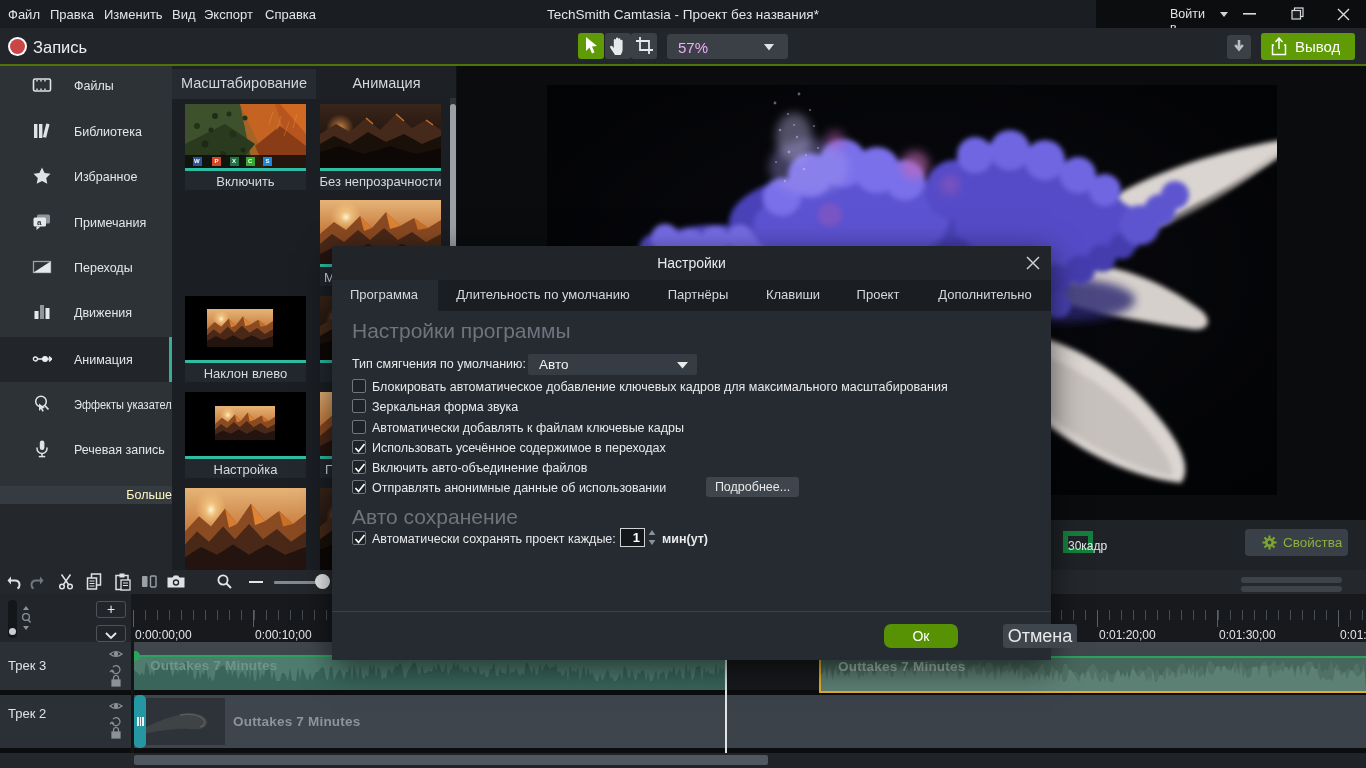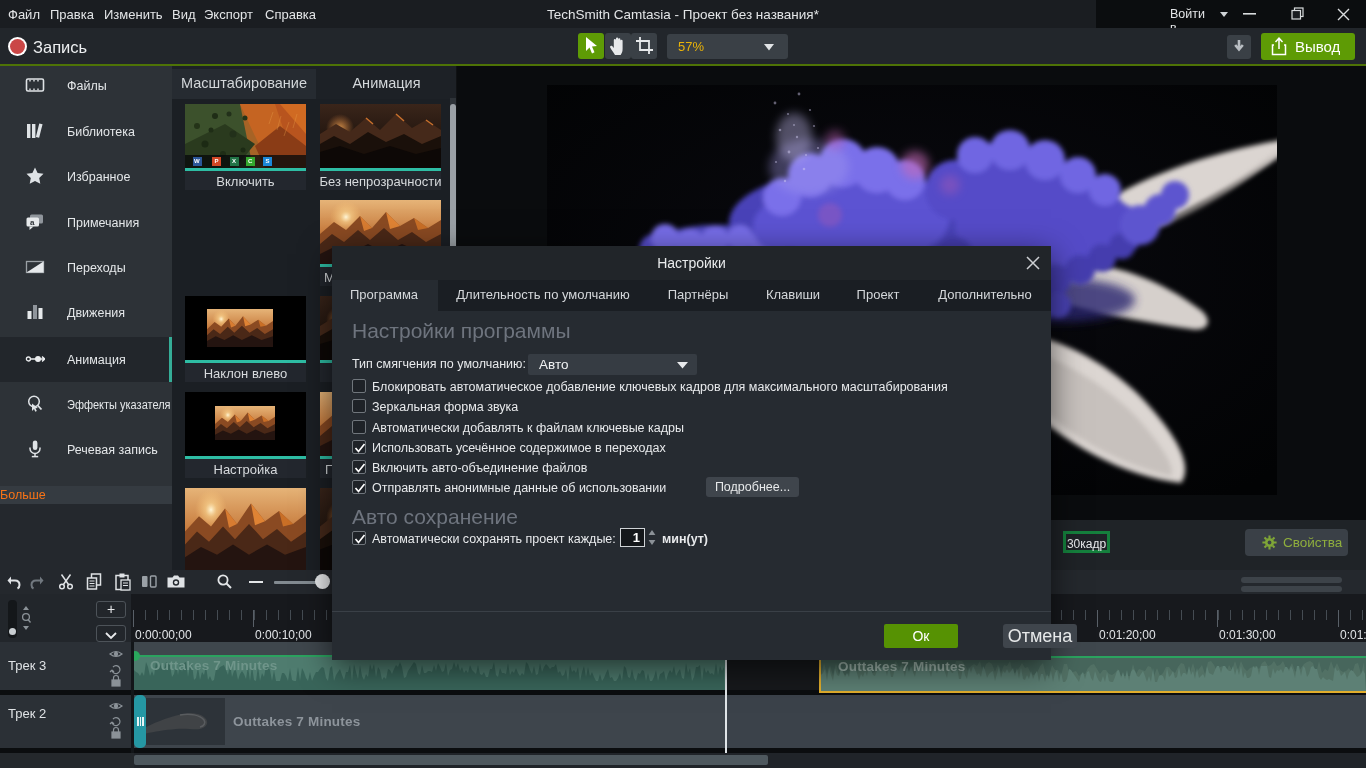--- a/index.html
+++ b/index.html
@@ -7,41 +7,41 @@
 #app{position:relative;width:1366px;height:768px;background:#0b0d0f;color:#e6e8ea;}
 
 #menubar{left:0;top:0;width:1096px;height:28px;background:#1a1d21;}
 #menubar .mi{position:absolute;top:7px;font-size:13px;color:#e3e5e7;}
 #title{position:absolute;top:7px;left:0;width:1366px;text-align:center;font-size:13.5px;color:#e3e5e7;}
 #toolbar2{left:0;top:28px;width:1366px;height:36px;background:#22262b;}
 #greenline{left:0;top:64px;width:1366px;height:2px;background:#4e7306;}
 .toolbtn{position:absolute;width:26px;height:26px;background:#3a4046;border-radius:3px;}
 
 #sidebar{left:0;top:66px;width:172px;height:438px;background:#2d3237;}
-.sbitem{position:absolute;left:0;width:172px;height:45px;}
+.sbitem{position:absolute;left:7px;width:172px;height:45px;}
 .sbitem .ic{position:absolute;left:25px;top:12px;width:20px;height:20px;}
 .sbitem .tx{position:absolute;left:67px;top:16px;font-size:12.5px;color:#e4e7e9;white-space:nowrap;transform-origin:left center;}
-#sb-more{position:absolute;left:0;top:420px;width:172px;height:18px;background:#353b41;text-align:left;font-size:12.5px;color:#f97316;line-height:18px;}
+#sb-more{position:absolute;left:0;top:420px;width:172px;height:18px;background:#353b41;text-align:right;font-size:12.5px;color:#fef9c3;line-height:18px;}
 #sb-below{left:0;top:504px;width:172px;height:66px;background:#24282d;}
 
 #panel{left:172px;top:66px;width:285px;height:504px;background:#1b1f24;}
 #panel .tabs{position:absolute;left:0;top:0;width:285px;height:33px;background:#1d2126;}
 #panel .tab-a{position:absolute;left:0;top:3px;width:144px;height:30px;background:#262b31;color:#d3d7da;font-size:14.5px;text-align:center;line-height:28px;}
 #panel .tab-i{position:absolute;left:144px;top:3px;width:141px;height:30px;color:#d3d7da;font-size:14.5px;text-align:center;line-height:28px;}
 .card{position:absolute;width:121px;background:#23272e;}
 .card .cim{position:absolute;left:0;top:0;width:121px;height:64px;overflow:hidden;background:#000;}
 .card .tl{position:absolute;left:0;top:64px;width:121px;height:3px;background:#2ebda4;}
 .card .cap{position:absolute;left:-20px;top:70px;width:161px;height:16px;text-align:center;font-size:13px;color:#d7dadd;white-space:nowrap;}
 #pscroll{left:450px;top:104px;width:6px;height:206px;background:#9aa0a5;border-radius:3px;}
 #pscrolltrack{left:450px;top:98px;width:6px;height:472px;background:#2e3338;}
 #pborder{left:456px;top:66px;width:1px;height:504px;background:#101214;}
 
 #canvas{left:457px;top:66px;width:909px;height:454px;background:#0a0c0e;}
 #ctrlstrip{left:457px;top:520px;width:909px;height:50px;background:#1f2327;}
-#fps{position:absolute;left:1063px;top:531px;width:47px;height:22px;border:3px solid #15803d;font-size:12px;color:#e8eaec;text-align:center;line-height:20px;background:#1f2327;}
+#fps{position:absolute;left:1063px;top:531px;width:30px;height:22px;border:5px solid #15803d;font-size:12px;color:#e8eaec;text-align:center;line-height:20px;background:#1f2327;}
 #props{position:absolute;left:1245px;top:529px;width:103px;height:27px;background:#3a4047;border-radius:4px;color:#8fae3d;font-size:13.5px;}
 
 #tltoolbar{left:0;top:570px;width:1366px;height:24px;background:#24282d;}
 #rulerband{left:0;top:594px;width:1366px;height:48px;background:#17191d;}
 #rulerleft{left:0;top:594px;width:131px;height:48px;background:#22262b;}
 .pillbtn{position:absolute;left:96px;width:30px;height:17px;border:1px solid #4d5359;border-radius:3px;color:#e8eaec;text-align:center;}
 .tick-minor{position:absolute;top:610px;height:10px;background-image:repeating-linear-gradient(to right,#454c53 0 1px,transparent 1px 12.05px);}
 .tick-major{position:absolute;top:610px;height:17px;background-image:repeating-linear-gradient(to right,#596068 0 1px,transparent 1px 120.5px);}
 .rlabel{position:absolute;top:628px;font-size:12px;color:#e2e5e8;white-space:nowrap;}
 #tracks{left:0;top:642px;width:1366px;height:126px;}
@@ -158,21 +158,21 @@
  <div class="toolbtn" style="left:605px;top:5px"></div>
  <svg class="abs" style="left:608px;top:7px" width="20" height="22" viewBox="0 0 20 22">
         <path d="M7,20 C5.5,17.5 3.2,14.5 2.2,12.5 C1.5,11.1 3.2,10 4.2,11.1 L5.8,13 L5.8,5 A1.1,1.1 0 0 1 8,5 L8,3.6 A1.1,1.1 0 0 1 10.2,3.6 L10.2,4.4 A1.1,1.1 0 0 1 12.4,4.4 L12.4,5.8 A1.1,1.1 0 0 1 14.6,5.8 L14.6,14 C14.6,16.8 13.6,18.3 12.6,20 Z" fill="#e7e9eb"></path>
       </svg>
  <div class="toolbtn" style="left:631px;top:5px"></div>
  <svg class="abs" style="left:636px;top:9px" width="17" height="17">
         <path d="M4,0 L4,13 L17,13" stroke="#e7e9eb" stroke-width="1.8" fill="none"></path>
         <path d="M0,4 L13,4 L13,17" stroke="#e7e9eb" stroke-width="1.8" fill="none"></path>
       </svg>
  <div class="abs" style="left:667px;top:6px;width:121px;height:25px;background:#3a4046;border-radius:3px"></div>
- <span class="abs" style="left:678px;top:11px;font-size:13px;color:#eab308">57%</span>
+ <span class="abs" style="left:678px;top:11px;font-size:15px;color:#f0abfc">57%</span>
  <svg class="abs" style="left:763px;top:15px" width="12" height="9">
         <path d="M1,1 L11,1 L6,7.5 Z" fill="#e1e4e6"></path>
       </svg>
  <div class="toolbtn" style="left:1227px;top:7px;width:24px;height:24px"></div>
  <svg class="abs" style="left:1232px;top:12px" width="14" height="14">
         <path d="M7,0 L7,8 M3.2,5 L7,9.5 L10.8,5" stroke="#b9bec3" stroke-width="2.6" fill="none"></path>
       </svg>
  <div class="abs" style="left:1261px;top:5px;width:94px;height:27px;background:#5e9b05;border-radius:3px"></div>
  <svg class="abs" style="left:1271px;top:9px" width="18" height="19">
         <path d="M3,8 L1.5,8 L1.5,17.5 L14.5,17.5 L14.5,8 L13,8" stroke="#fff" stroke-width="1.5" fill="none"></path>
@@ -707,16 +707,16 @@
         </span>
         <span class="cbt">Автоматически сохранять проект каждые:</span>
       </div>
  <div class="abs" style="left:288px;top:282px;width:25px;height:19px;background:#14171a;border:1px solid #cfd3d6;color:#fff;font-size:13px;font-weight:bold;text-align:right;line-height:18px"><span style="margin-right:4px">1</span></div>
  <svg class="abs" style="left:316px;top:284px" width="8" height="16">
         <path d="M4,0 L7.4,5 L0.6,5 Z" fill="#8b9197"></path>
         <path d="M4,15 L0.6,10 L7.4,10 Z" fill="#8b9197"></path>
       </svg>
  <span class="abs" style="left:330px;top:286px;font-size:12.5px;font-weight:bold;color:#e8eaec">мин(ут)</span>
  <div class="abs" style="left:0;top:365px;width:719px;height:1px;background:#3a4047"></div>
- <div class="abs" style="left:552px;top:378px;width:74px;height:24px;background:#569203;border-radius:2px;text-align:center;line-height:24px;font-size:14px;color:#fff">Ок</div>
+ <div class="abs" style="left:552px;top:378px;width:74px;height:24px;background:#569203;border-radius:7px;text-align:center;line-height:24px;font-size:14px;color:#fff">Ок</div>
  <div class="gbtn" style="left:635px;top:378px;width:74px;height:24px;line-height:24px;font-size:18px">Отмена</div>
 </div>
 
 </div>
 </body></html>

